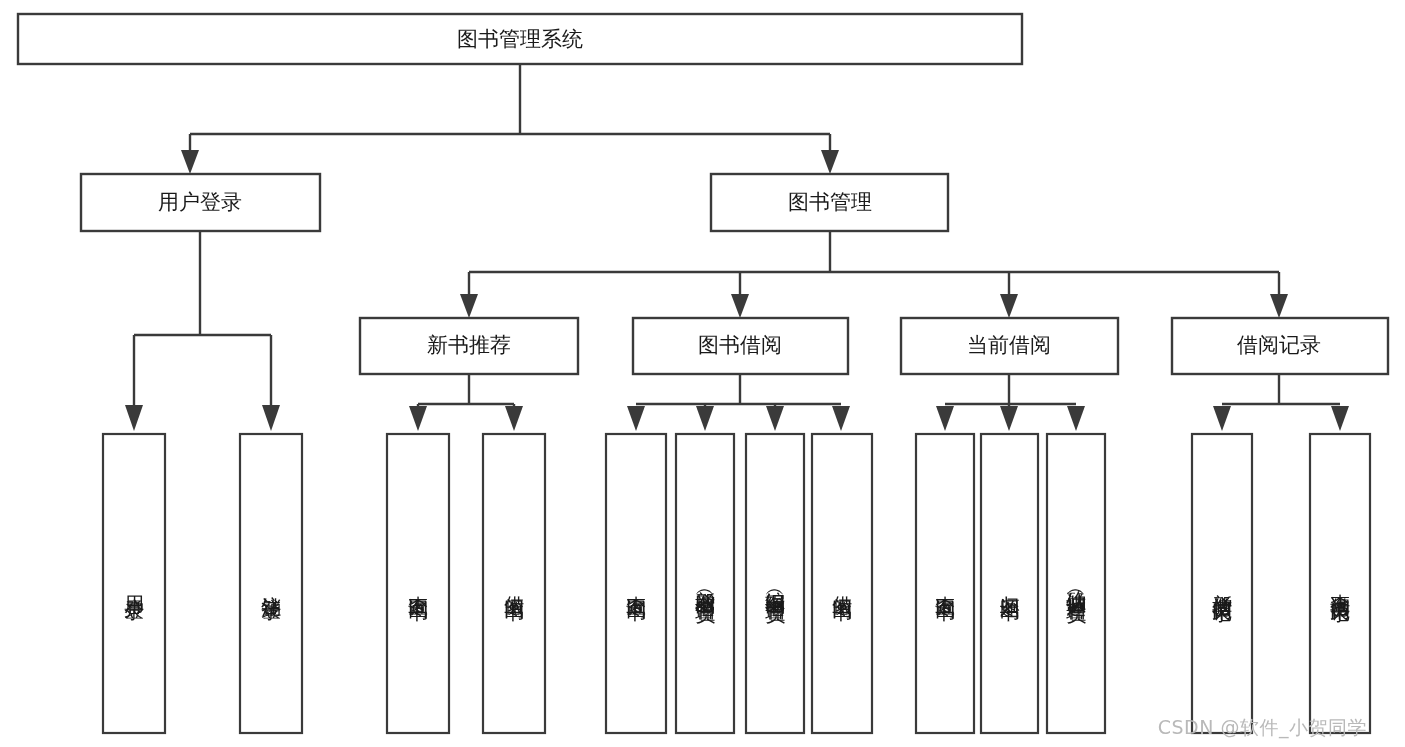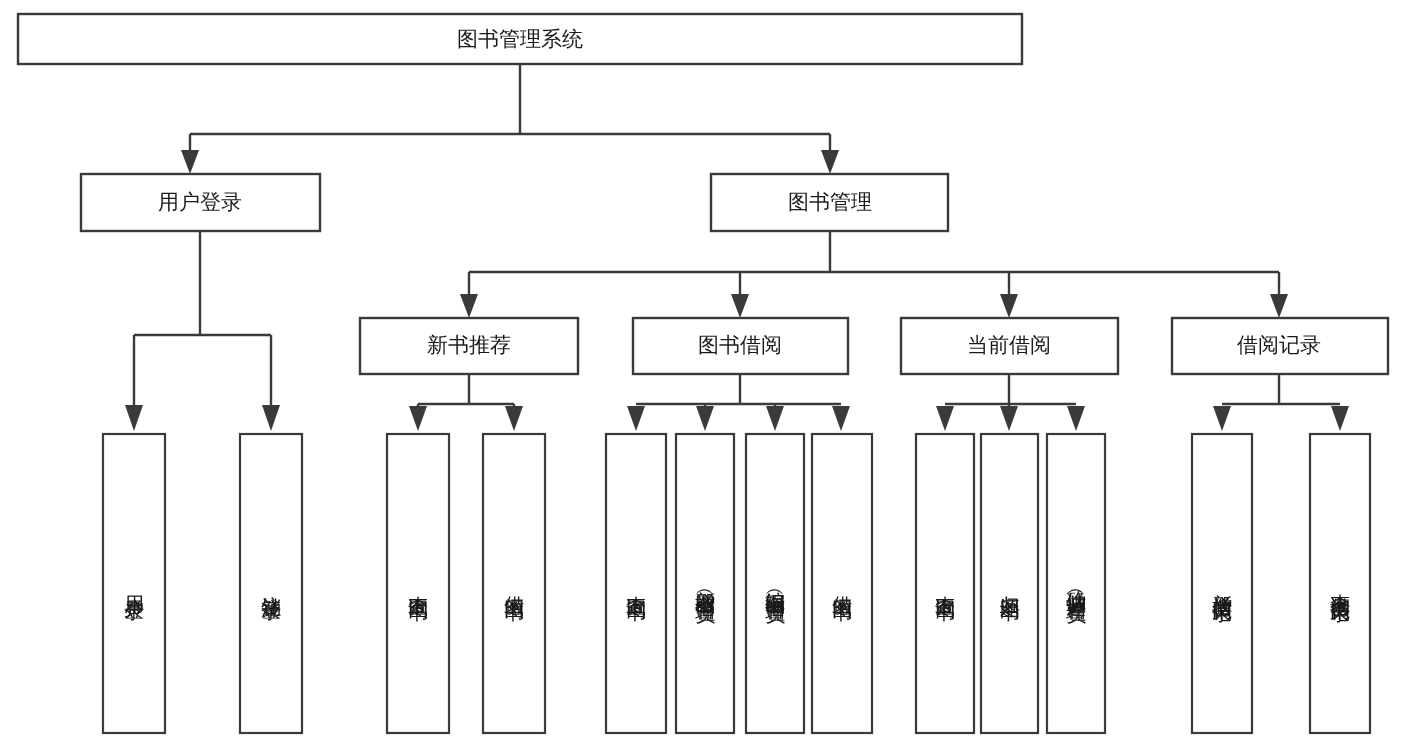--- a/index.html
+++ b/index.html
@@ -207,13 +207,14 @@
   <div class="leaf-label" style="left:746px; top:434px; width:58px; height:299px;">编辑图书（管理员）</div>
   <div class="leaf-label" style="left:812px; top:434px; width:60px; height:299px;">借阅图书</div>
 
   <div class="leaf-label" style="left:916px; top:434px; width:58px; height:299px;">查询图书</div>
   <div class="leaf-label" style="left:981px; top:434px; width:57px; height:299px;">归还图书</div>
   <div class="leaf-label" style="left:1047px; top:434px; width:58px; height:299px;">确认归还（管理员）</div>
 
   <div class="leaf-label" style="left:1192px; top:434px; width:60px; height:299px;">新增借阅记录</div>
   <div class="leaf-label" style="left:1310px; top:434px; width:60px; height:299px;">查询借阅记录</div>
 
+  <div class="watermark">CSDN @软件_小贺同学</div>
 </div>
 
 </body></html>

